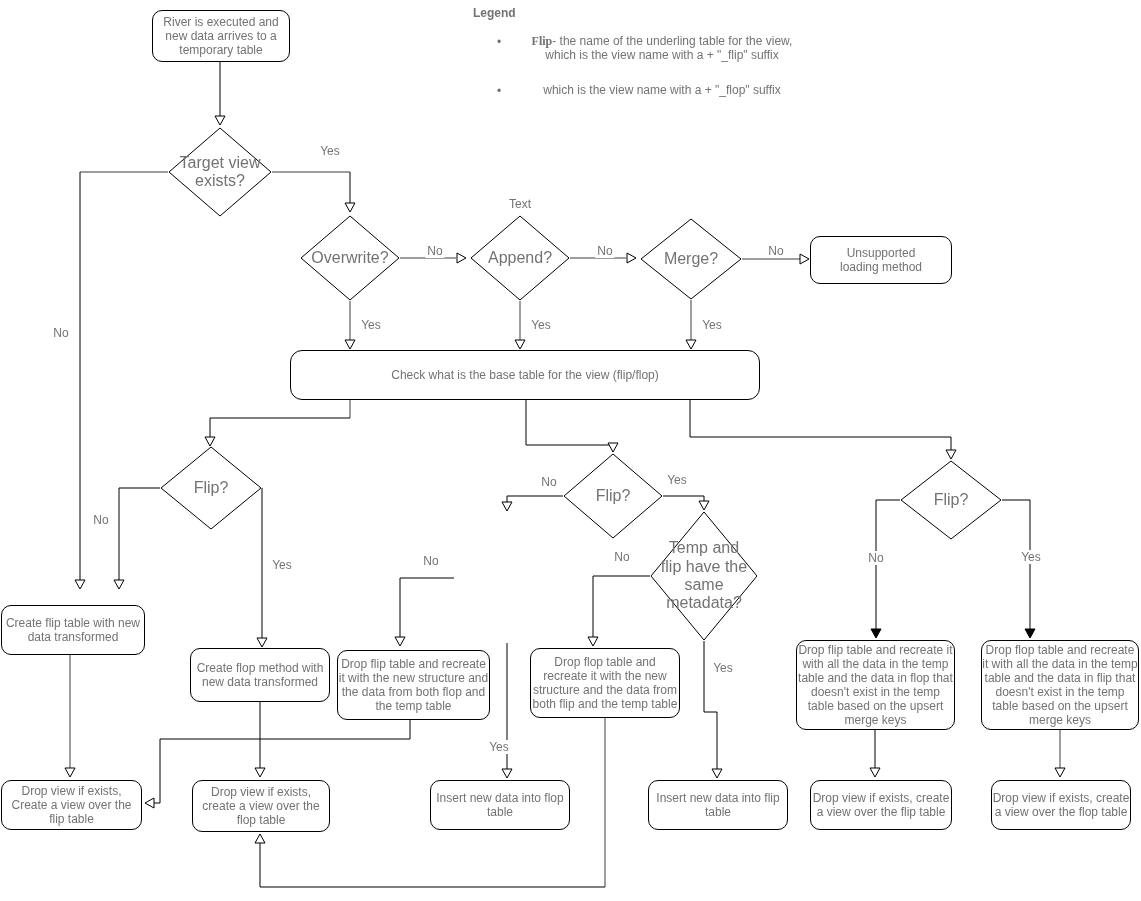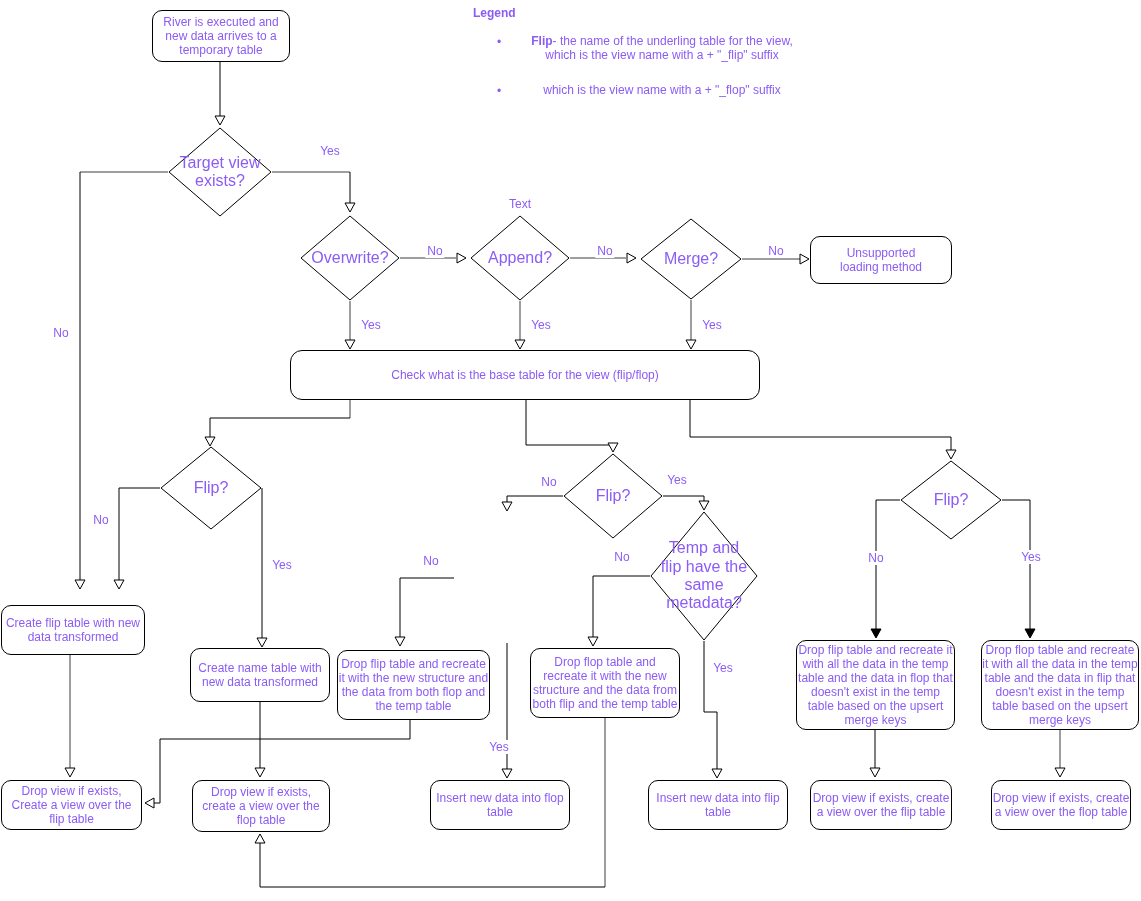--- a/index.html
+++ b/index.html
@@ -1,36 +1,36 @@
 <!DOCTYPE html>
 <html><head>
 <meta charset="utf-8">
 <style>
   html,body{margin:0;padding:0;background:#ffffff;}
   .canvas{position:relative;width:1141px;height:901px;background:#ffffff;overflow:hidden;
-          font-family:"Liberation Sans",sans-serif;color:#8b5cf6;}
+          font-family:"Liberation Sans",sans-serif;color:#737373;}
   .edges{position:absolute;left:0;top:0;pointer-events:none;}
   .node{position:absolute;box-sizing:border-box;background:#fff;border:1px solid #000;
         border-radius:10px;display:flex;align-items:center;justify-content:center;
         text-align:center;font-size:12px;line-height:1.18;padding:2px 20px;}
   .node.tight{padding:2px 0;border-radius:10px;}
   .node.pad8{padding:2px 8px;}
   .diamond{position:absolute;}
   .diamond svg{position:absolute;left:0;top:0;display:block;}
   .diamond .dtext{position:absolute;left:0;top:0;right:0;bottom:0;display:flex;
         align-items:center;justify-content:center;text-align:center;font-size:16px;line-height:1.15;}
   .diamond .dtext>span{display:block;max-width:86%;}
   .elabel{position:absolute;transform:translate(-50%,-50%);font-size:12px;line-height:1;
         background:#ffffff;padding:1px 2px;white-space:nowrap;}
   .legend{position:absolute;left:473px;top:6px;width:344px;}
   .legend-title{font-size:12px;font-weight:bold;margin-bottom:14px;}
   .legend-item{position:relative;padding-left:34px;text-align:center;font-size:12px;
         line-height:1.2;margin-bottom:20px;}
   .legend-item .bullet{position:absolute;left:24px;top:1px;font-size:12px;}
-  .legend-item b{font-weight:bold;}
+  .legend-item b{font-weight:bold;font-family:Liberation Serif, serif;}
 </style>
 </head>
 <body>
 
 <div class="canvas">
 
   <svg class="edges" width="1141" height="901">
     <g stroke="#9e9e9e" stroke-width="2" fill="none">
       <polyline points="168,172 80,172"></polyline>
       <polyline points="272,172 350,172"></polyline>
@@ -115,21 +115,21 @@
       <div>
         <div>which is the view name with a + "_flop" suffix</div>
       </div>
     </div>
   </div>
 
   <div class="node tight" style="left:152px;top:10px;width:138px;height:52px;">River is executed and new data arrives to a temporary table</div>
   <div class="node" style="left:810px;top:236px;width:142px;height:48px;">Unsupported loading method</div>
   <div class="node" style="left:290px;top:350px;width:470px;height:50px;border-radius:12px;">Check what is the base table for the view (flip/flop)</div>
   <div class="node tight" style="left:1px;top:598px;width:144px;height:50px;margin-top:7px;">Create flip table with new data transformed</div>
-  <div class="node tight" style="left:190px;top:648px;width:140px;height:54px;">Create name table with new data transformed</div>
+  <div class="node tight" style="left:190px;top:648px;width:140px;height:54px;">Create flop method with new data transformed</div>
   <div class="node tight" style="left:337px;top:650px;width:153px;height:70px;">Drop flip table and recreate it with the new structure and the data from both flop and the temp table</div>
   <div class="node tight" style="left:530px;top:648px;width:150px;height:70px;">Drop flop table and recreate it with the new structure and the data from both flip and the temp table</div>
   <div class="node tight" style="left:981px;top:640px;width:158px;height:90px;">Drop flop table and recreate it with all the data in the temp table and the data in flip that doesn't exist in the temp table based on the upsert merge keys</div>
   <div class="node tight" style="left:796px;top:640px;width:159px;height:90px;">Drop flip table and recreate it with all the data in the temp table and the data in flop that doesn't exist in the temp table based on the upsert merge keys</div>
   <div class="node pad8" style="left:1px;top:780px;width:141px;height:50px;">Drop view if exists, Create a view over the flip table</div>
   <div class="node tight" style="left:192px;top:780px;width:138px;height:52px;">Drop view if exists, create a view over the flop table</div>
   <div class="node tight" style="left:430px;top:780px;width:140px;height:50px;">Insert new data into flop table</div>
   <div class="node tight" style="left:648px;top:780px;width:140px;height:50px;">Insert new data into flip table</div>
   <div class="node tight" style="left:810px;top:780px;width:142px;height:50px;">Drop view if exists, create a view over the flip table</div>
   <div class="node tight" style="left:991px;top:780px;width:140px;height:50px;">Drop view if exists, create a view over the flop table</div>

